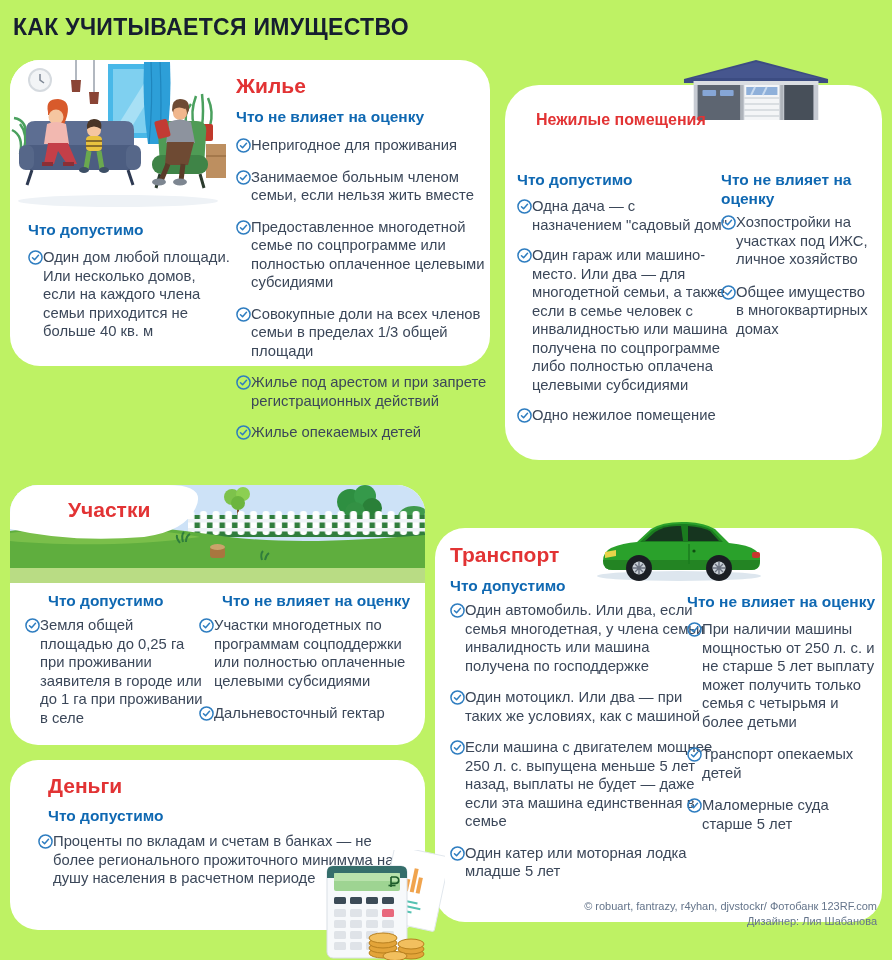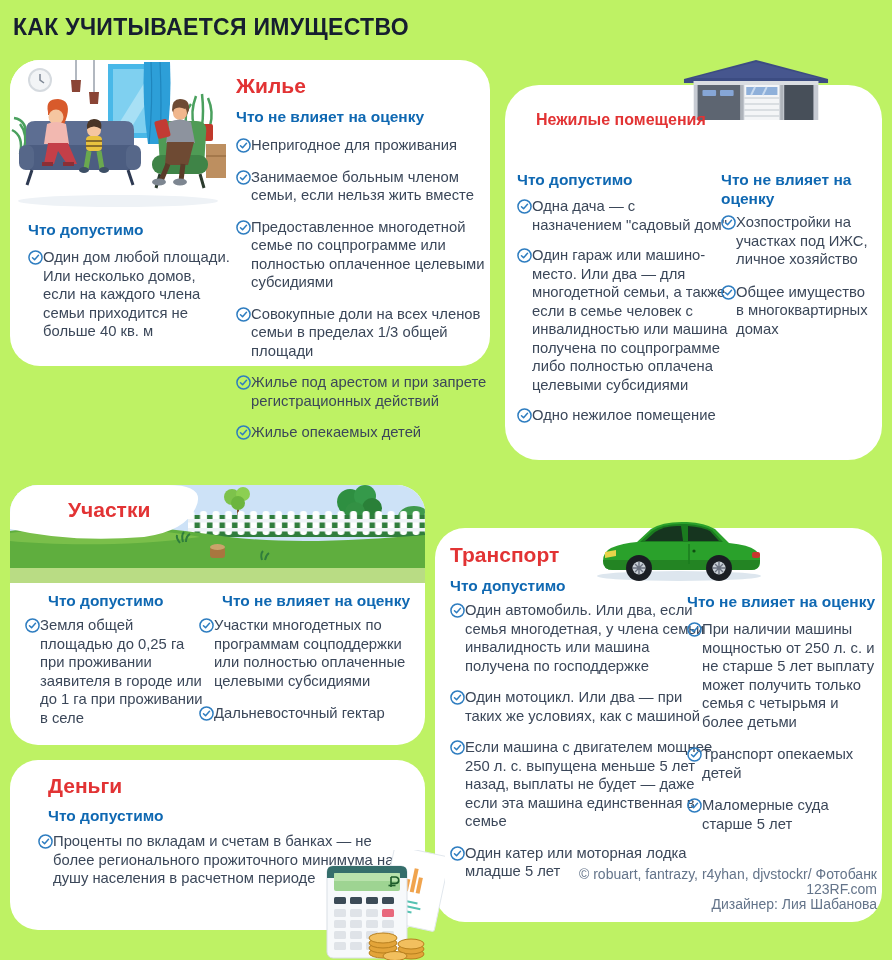--- a/index.html
+++ b/index.html
@@ -64,22 +64,22 @@
   #transport-right-heading { left:252px; top:64px; }
   #transport-right-list { left:252px; top:92px; width:190px; }
 
   
   #card-money { left:10px; top:760px; width:415px; height:170px; border-radius:28px; }
   #money-title { left:38px; top:12px; }
   #money-heading { left:38px; top:46px; }
   #money-list { left:28px; top:72px; width:372px; }
   #calc-illo { left:325px; top:850px; width:120px; height:110px; }
 
-  .footer-credit { position:absolute; right:15px; top:867px; width:300px; text-align:right;
-                   font-size:14px; line-height:15px; color:#64748a; }
+  .footer-credit { position:absolute; right:15px; top:899px; width:300px; text-align:right;
+                   font-size:11px; line-height:15px; color:#64748a; }
 </style>
 </head>
 <body>
 
 <div class="poster">
 
   <div class="page-title">КАК УЧИТЫВАЕТСЯ ИМУЩЕСТВО</div>
 
   <div class="card" id="card-housing">
     <div class="illo" id="housing-illo">

